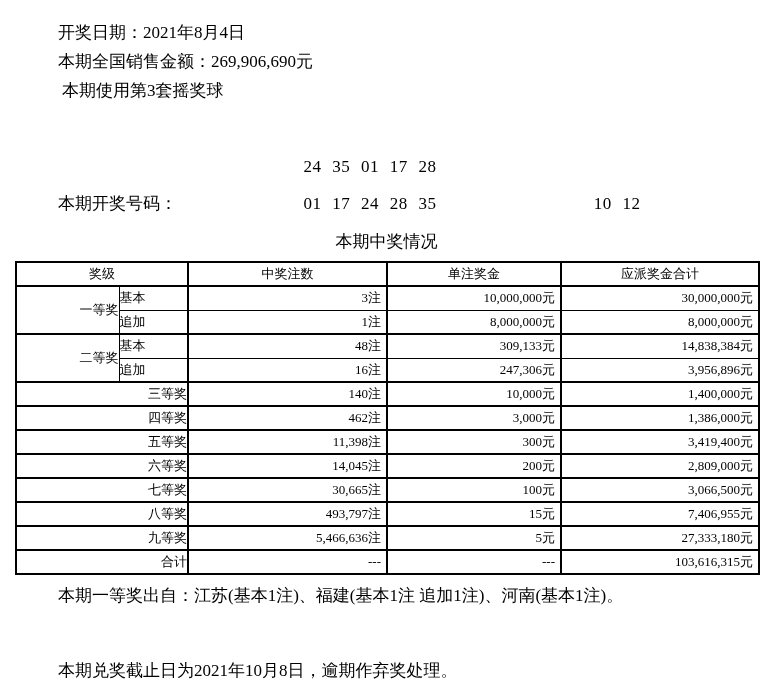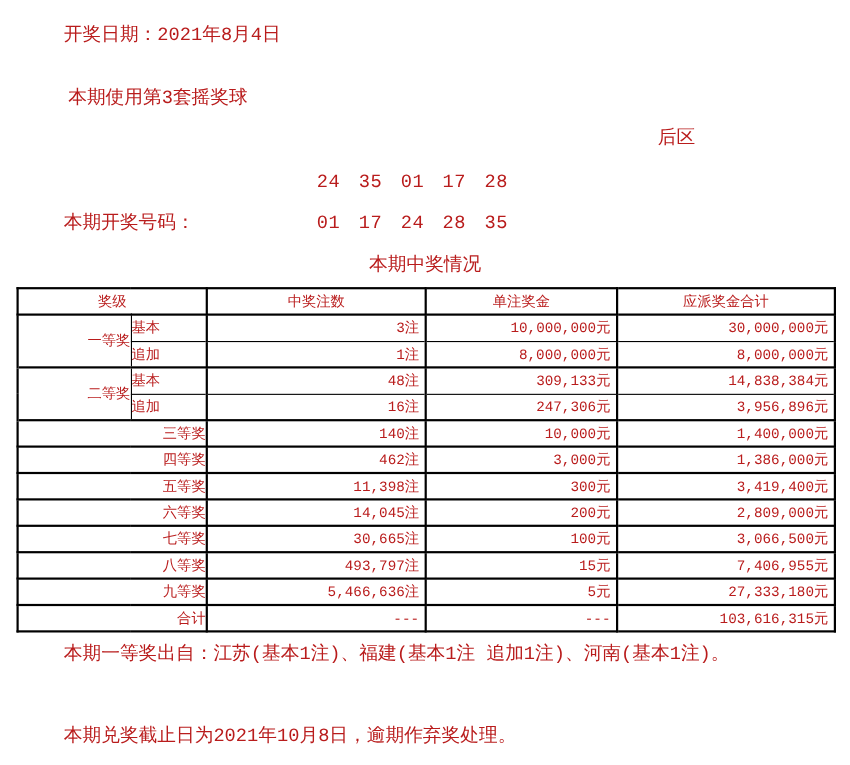--- a/index.html
+++ b/index.html
@@ -1,22 +1,22 @@
 <!DOCTYPE html>
 <html><head>
 <meta charset="utf-8">
 <style>
   html, body { margin: 0; padding: 0; background: #ffffff; }
   .page {
     position: relative;
     width: 773px;
     height: 695px;
     background: #ffffff;
-    color: #b91c1c;
-    font-family: Liberation Mono, monospace;
+    color: #000000;
+    font-family: Liberation Serif, serif;
     overflow: hidden;
   }
   .abs { position: absolute; }
   .txt { font-size: 17px; line-height: 20px; white-space: pre; }
   .ctr { text-align: center; }
   .nums { word-spacing: 6px; letter-spacing: 0.5px; }
 
   table.prize {
     position: absolute;
     left: 15px;
@@ -43,28 +43,29 @@
   tr.base td { border-bottom: 1px solid #000; }
   tr.add td  { border-top: 1px solid #000; }
   .num { text-align: right; padding-right: 5px !important; }
 </style>
 </head>
 <body>
 
 <div class="page">
 
   <div class="abs txt" style="left:58px; top:23px;">开奖日期：2021年8月4日</div>
+  <div class="abs txt" style="left:58px; top:52px;">本期全国销售金额：269,906,690元</div>
   <div class="abs txt" style="left:62px; top:81px;text-align:center;">本期使用第3套摇奖球</div>
 
-  <div class="abs txt ctr" style="left:555px; top:117px; width:120px;">后区</div>
 
   <div class="abs txt ctr nums" style="left:288px; top:157px; width:164px;">24 35 01 17 28</div>
 
   <div class="abs txt" style="left:58px; top:194px;">本期开奖号码：</div>
   <div class="abs txt ctr nums" style="left:288px; top:194px; width:164px;">01 17 24 28 35</div>
+  <div class="abs txt ctr nums" style="left:558px; top:194px; width:118px;">10 12</div>
 
   <div class="abs txt ctr" style="left:15px; top:232px; width:743px;">本期中奖情况</div>
 
   <table class="prize">
     <colgroup>
       <col style="width:103px">
         <col style="width:69px">
         <col style="width:199px">
       <col style="width:174px">
         <col style="width:198px">

